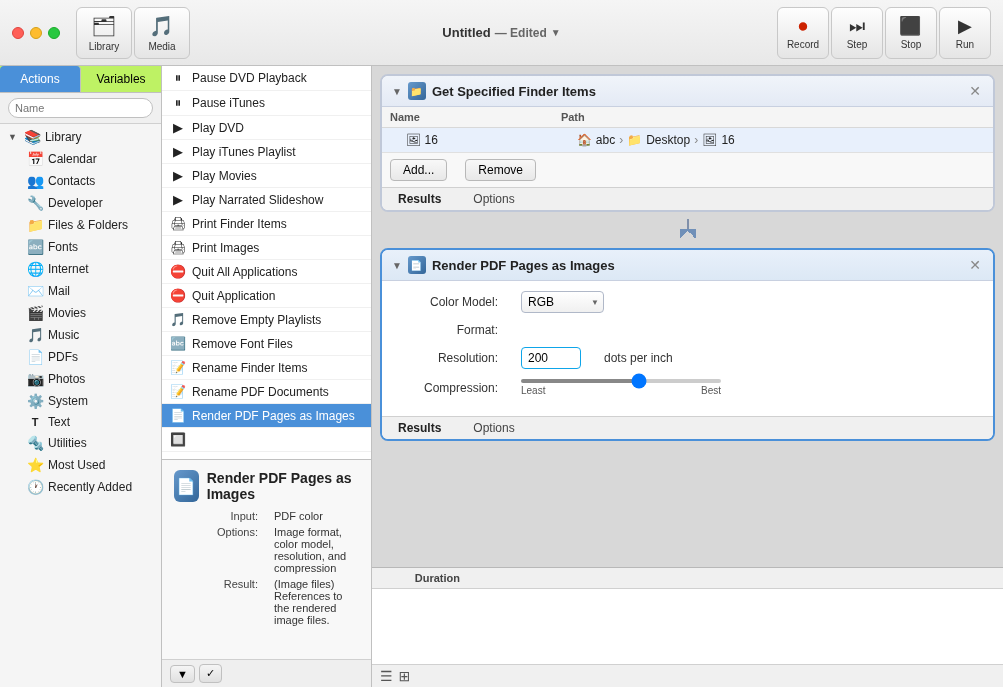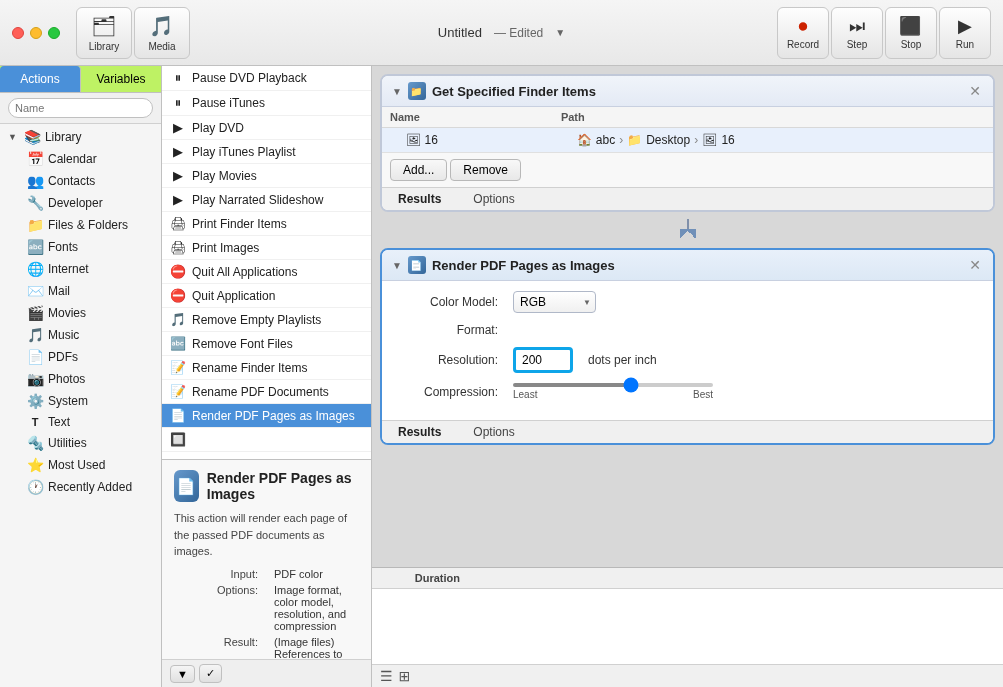--- a/index.html
+++ b/index.html
@@ -62,24 +62,24 @@
     .toolbar-btn-icon {
       font-size: 20px;
     }
 
     .title-center {
       position: absolute;
       left: 50%;
       transform: translateX(-50%);
       font-size: 13px;
       color: #333;
-      font-weight: 400;
-      display: flex;
-      align-items: center;
-      gap: 12px;
+      font-weight: 700;
+      display: flex;
+      align-items: center;
+      gap: 4px;
     }
     .title-edited {
       color: #666;
       font-size: 12px;
     }
     .title-chevron { color: #666; font-size: 10px; }
 
     .toolbar-right {
       margin-left: auto;
       display: flex;
@@ -357,21 +357,21 @@
     .path-cell {
       display: flex;
       align-items: center;
       gap: 4px;
     }
     .path-arrow { color: #888; }
 
     .card-actions-row {
       display: flex;
       align-items: center;
-      gap: 3px;
+      gap: 18px;
       padding: 6px 8px;
       background: #f8f8f8;
       border-top: 1px solid #e0e0e0;
     }
     .card-btn {
       background: linear-gradient(to bottom, #f8f8f8, #e8e8e8);
       border: 1px solid #b8b8b8;
       border-radius: 4px;
       padding: 3px 12px;
       font-size: 12px;
@@ -393,21 +393,21 @@
 
     
     .render-card-body {
       padding: 10px 16px;
       background: white;
     }
     .form-row {
       display: flex;
       align-items: center;
       margin-bottom: 10px;
-      gap: 15px;
+      gap: 23px;
     }
     .form-label {
       width: 100px;
       text-align: right;
       font-size: 12px;
       color: #333;
       flex-shrink: 0;
     }
     .select-wrapper {
       position: relative;
@@ -431,21 +431,21 @@
       background: linear-gradient(to bottom, #fff, #f0f0f0);
       padding: 3px 20px 3px 6px;
       font-size: 12px;
       min-width: 80px;
       outline: none;
       cursor: pointer;
     }
     .select-large select { min-width: 200px; }
     .resolution-input {
       width: 60px;
-      border: 3px solid #0ea5e9;
+      border: 1px solid #0ea5e9;
       border-radius: 4px;
       padding: 3px 6px;
       font-size: 12px;
       outline: none;
     }
     .dots-label { font-size: 12px; color: #333; }
 
     .slider-container {
       display: flex;
       flex-direction: column;
@@ -721,21 +721,20 @@
         <span class="action-item-icon">🔲</span>
       </div>
 
     </div>
 
     <div class="description-panel">
       <div class="desc-header">
         <div class="desc-icon">📄</div>
         <div class="desc-title">Render PDF Pages as Images</div>
       </div>
-      <div class="desc-body">This action will render each page of the passed PDF documents as images.</div>
       <div class="desc-table">
         <div class="desc-row">
           <span class="desc-label">Input:</span>
           <span class="desc-value">PDF color</span>
         </div>
         <div class="desc-row">
           <span class="desc-label">Options:</span>
           <span class="desc-value">Image format, color model, resolution, and compression</span>
         </div>
         <div class="desc-row">

